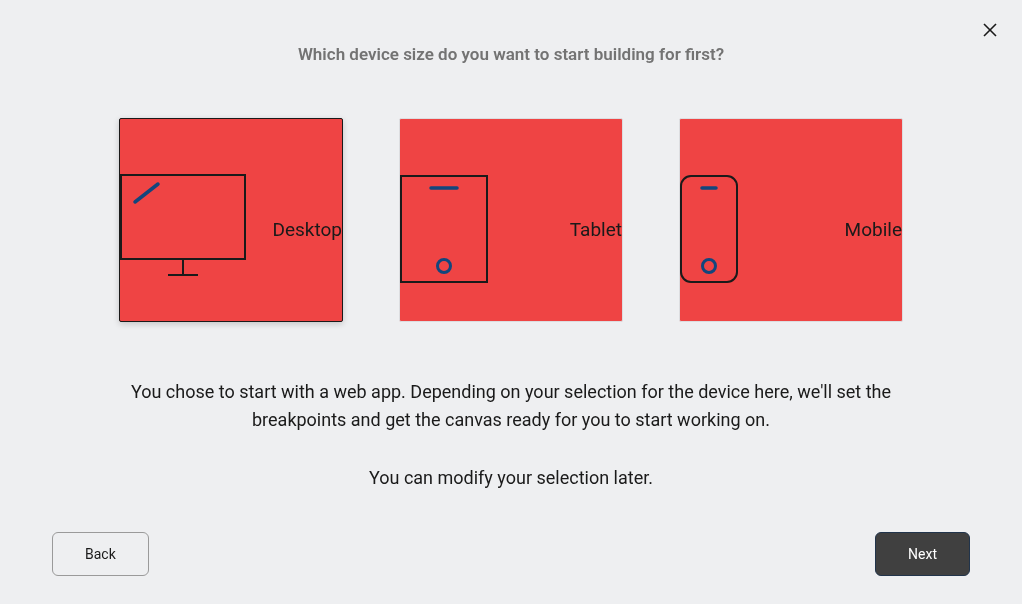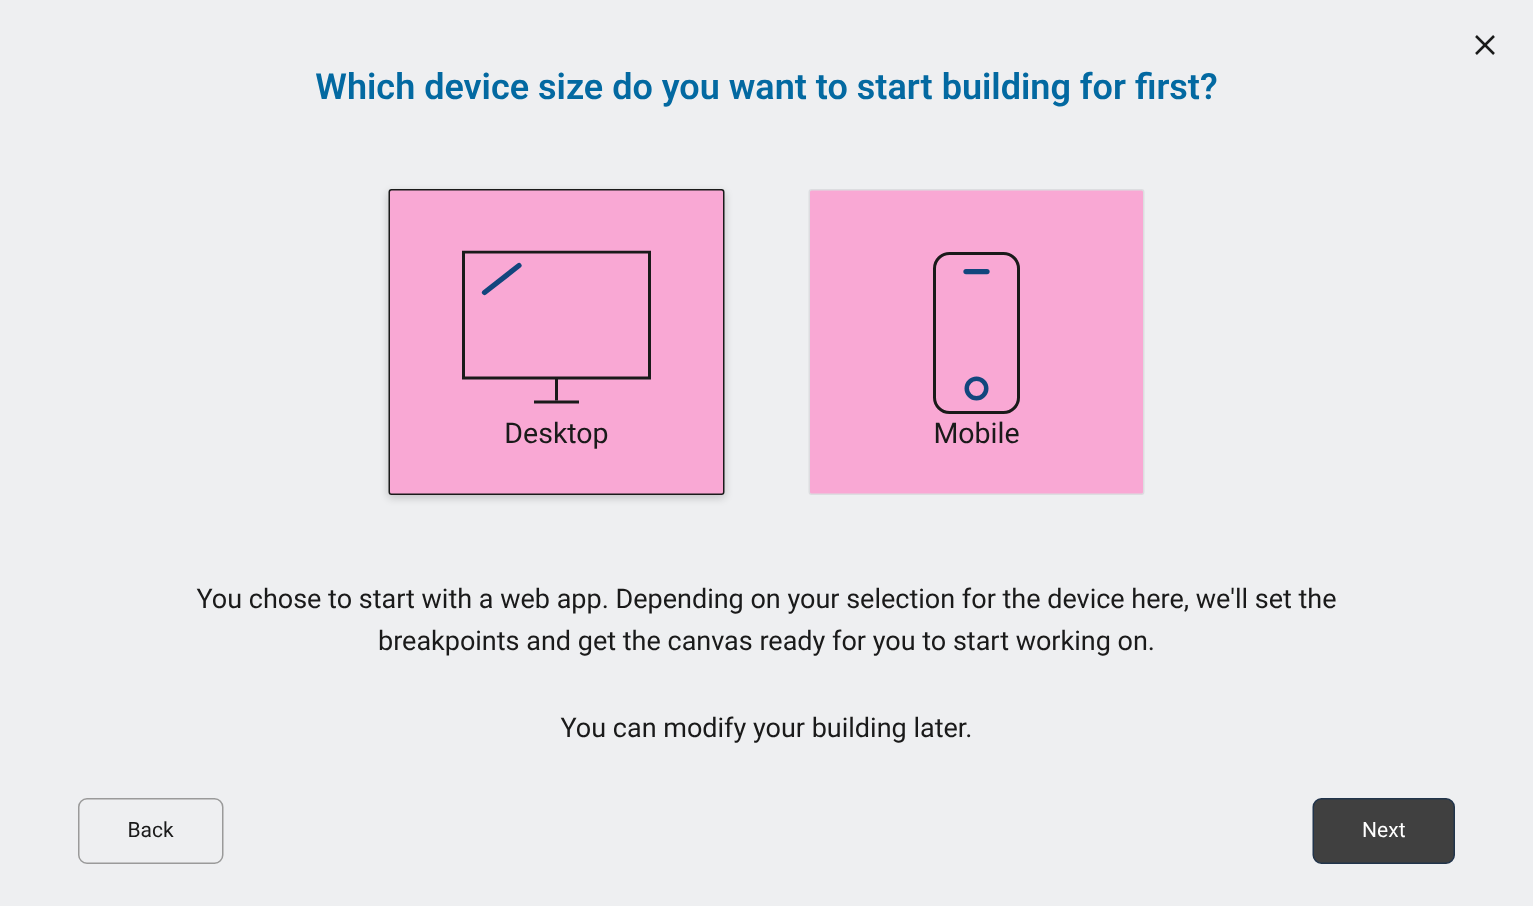--- a/index.html
+++ b/index.html
@@ -25,41 +25,41 @@
       display: flex;
       align-items: center;
       justify-content: center;
     }
     .close-btn svg {
       width: 18px;
       height: 18px;
     }
     .title {
       text-align: center;
-      font-size: 24px;
+      font-size: 17px;
       font-weight: 600;
-      color: #0369a1;
+      color: #737373;
       padding-top: 44px;
       padding-bottom: 4px;
     }
     .cards {
       display: flex;
       justify-content: center;
       gap: 56px;
       margin-top: 50px;
     }
     .card {
       width: 224px;
       height: 204px;
-      background: #f9a8d4;
+      background: #ef4444;
       border: 1px solid #dcdde0;
       border-radius: 2px;
       display: flex;
-      flex-direction: column;
       align-items: center;
+      justify-content: space-between;
       padding: 40px 0 22px 0;
       cursor: pointer;
     }
     .card.selected {
       border: 1px solid #1a1a1a;
       box-shadow: 0 2px 6px rgba(0,0,0,0.18);
     }
     .card-icon {
       display: flex;
       align-items: center;
@@ -135,35 +135,45 @@
       <svg width="126" height="110" viewBox="0 0 126 110">
         <rect x="1" y="1" width="124" height="84" fill="none" stroke="#1a1a1a" stroke-width="2"></rect>
         <line x1="63" y1="85" x2="63" y2="100" stroke="#1a1a1a" stroke-width="2"></line>
         <line x1="48" y1="101" x2="78" y2="101" stroke="#1a1a1a" stroke-width="2"></line>
         <line x1="15" y1="28" x2="38" y2="10" stroke="#12467d" stroke-width="3.5" stroke-linecap="round"></line>
       </svg>
     </div>
     <div class="card-label">Desktop</div>
   </div>
 
+  <div class="card">
+    <div class="card-icon">
+      <svg width="88" height="108" viewBox="0 0 88 108">
+        <rect x="1" y="1" width="86" height="106" fill="none" stroke="#1a1a1a" stroke-width="2"></rect>
+        <line x1="31" y1="13" x2="57" y2="13" stroke="#12467d" stroke-width="3.5" stroke-linecap="round"></line>
+        <circle cx="44" cy="91" r="6.5" fill="none" stroke="#12467d" stroke-width="3"></circle>
+      </svg>
+    </div>
+    <div class="card-label">Tablet</div>
+  </div>
 
   <div class="card">
     <div class="card-icon">
       <svg width="58" height="108" viewBox="0 0 58 108">
         <rect x="1" y="1" width="56" height="106" rx="10" ry="10" fill="none" stroke="#1a1a1a" stroke-width="2"></rect>
         <line x1="22" y1="13" x2="36" y2="13" stroke="#12467d" stroke-width="3.5" stroke-linecap="round"></line>
         <circle cx="29" cy="91" r="6.5" fill="none" stroke="#12467d" stroke-width="3"></circle>
       </svg>
     </div>
     <div class="card-label">Mobile</div>
   </div>
 
 </div>
 
 <div class="description">
   <p>You chose to start with a web app. Depending on your selection for the device here, we'll set the breakpoints and get the canvas ready for you to start working on.</p>
-  <p>You can modify your building later.</p>
+  <p>You can modify your selection later.</p>
 </div>
 
 <div class="footer">
   <button class="btn btn-back">Back</button>
   <button class="btn btn-next">Next</button>
 </div>
 
 </body></html>

